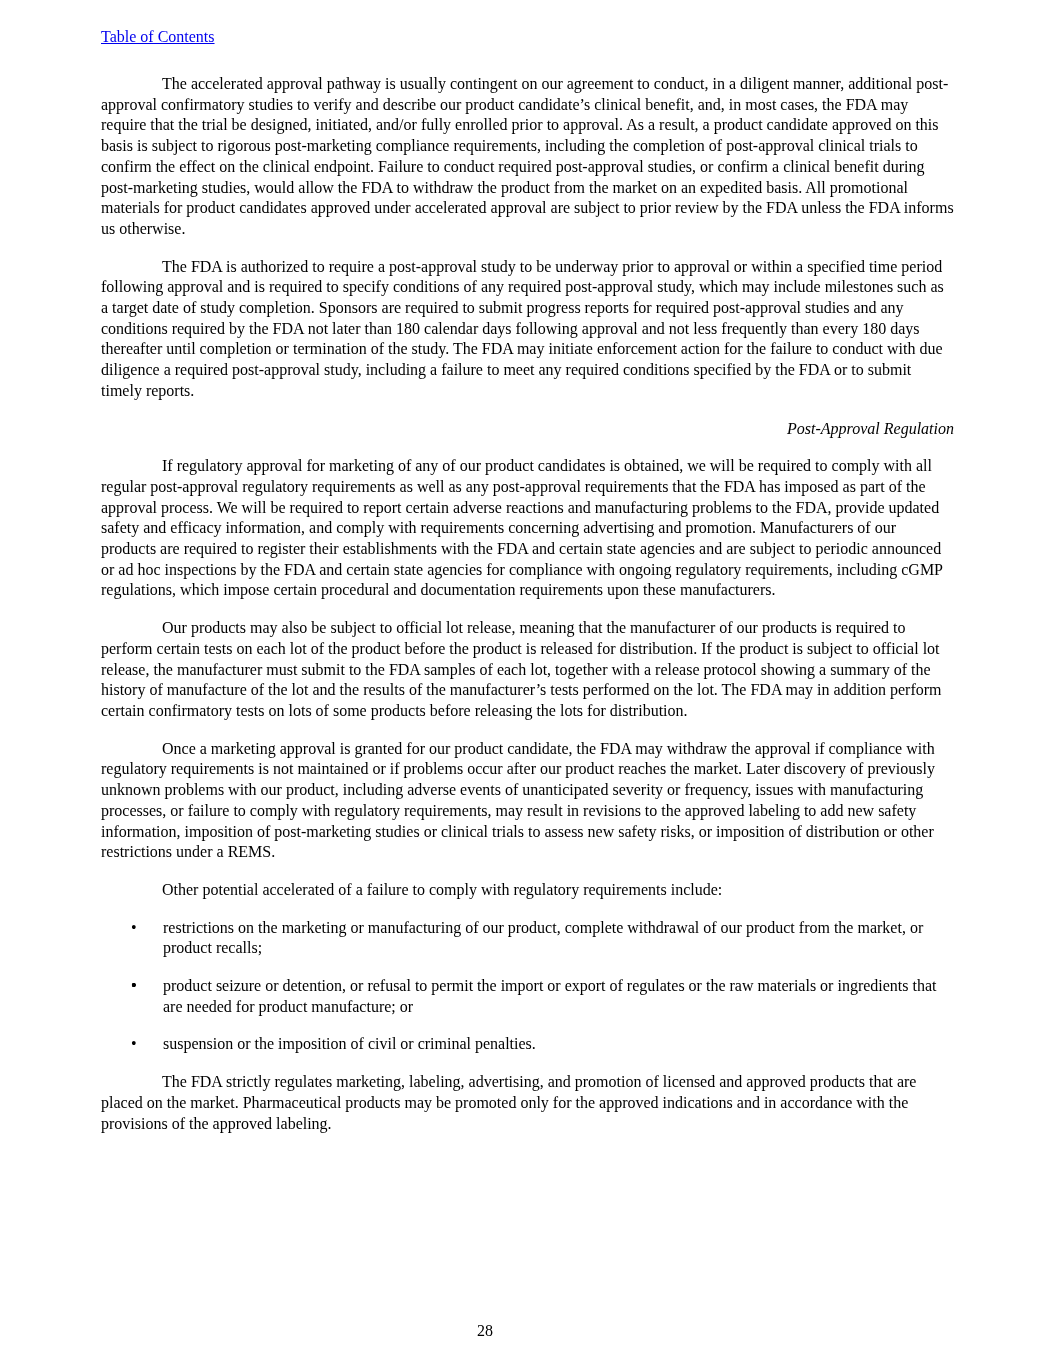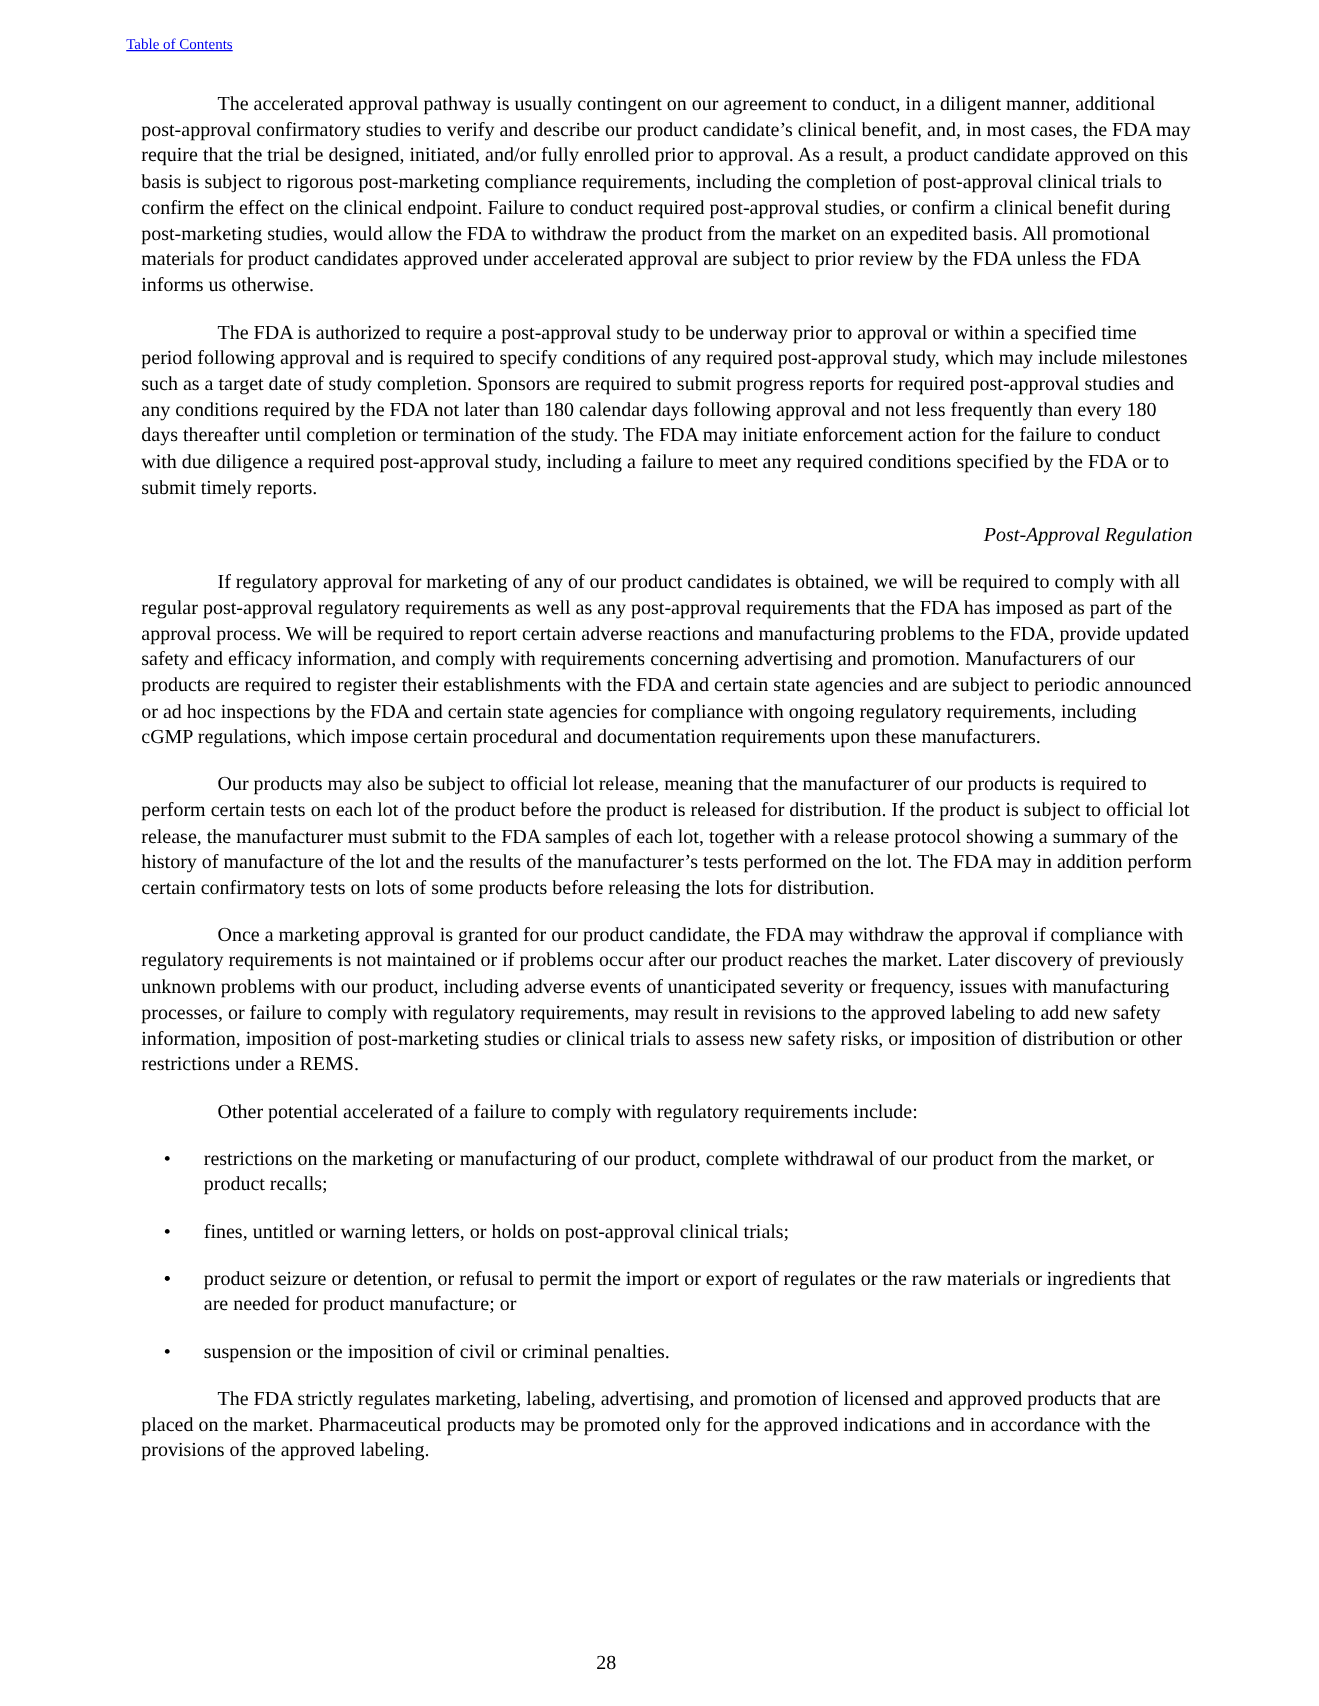--- a/index.html
+++ b/index.html
@@ -3,24 +3,24 @@
 <meta charset="utf-8">
 <style>
   html, body { margin: 0; padding: 0; background: #ffffff; }
   body {
     width: 1055px; height: 1365px; position: relative; overflow: hidden;
     font-family: "Liberation Serif", serif; color: #000; font-size: 16px;
   }
   .page { position: absolute; left: 101px; top: 0; width: 853px; }
   .toc {
     position: absolute; top: 28px; left: 0;
-    color: #0000ee; text-decoration: underline; font-size: 12px; cursor: pointer;
+    color: #0000ee; text-decoration: underline; font-size: 16px; cursor: pointer;
   }
   .content { position: absolute; top: 74px; left: 0; width: 853px; }
-  p { margin: 0 0 17px 12px; line-height: 20.7px; text-align: left; }
+  p { margin: 0 0 17px 0; line-height: 20.7px; text-align: left; }
   p.indent { text-indent: 61px; }
   p.heading { font-style: italic; text-align: right; }
   ul.bullets { list-style: none; margin: 0; padding: 0; }
   ul.bullets li { position: relative; padding-left: 62px; line-height: 20.7px; margin-bottom: 17px; }
   ul.bullets li .bullet { position: absolute; left: 30px; top: 0; }
   .page-number {
     position: absolute; top: 1322px; left: 0; width: 970px; text-align: center; font-size: 16px;
   }
 </style>
 </head>
@@ -38,21 +38,20 @@
     <p class="indent">Once a marketing approval is granted for our product candidate, the FDA may withdraw the approval if compliance with regulatory requirements is not maintained or if problems occur after our product reaches the market. Later discovery of previously unknown problems with our product, including adverse events of unanticipated severity or frequency, issues with manufacturing processes, or failure to comply with regulatory requirements, may result in revisions to the approved labeling to add new safety information, imposition of post-marketing studies or clinical trials to assess new safety risks, or imposition of distribution or other restrictions under a REMS.</p>
     <p class="indent">Other potential accelerated of a failure to comply with regulatory requirements include:</p>
 
     <ul class="bullets">
       <li>
         <span class="bullet">•</span>
         <span>restrictions on the marketing or manufacturing of our product, complete withdrawal of our product from the market, or product recalls;</span>
       </li>
       <li>
         <span class="bullet">•</span>
-        <span>fines, untitled or warning letters, or holds on post-approval clinical trials;</span>
       </li>
       <li>
         <span class="bullet">•</span>
       </li>
       <li>
         <span class="bullet">•</span>
         <span>product seizure or detention, or refusal to permit the import or export of regulates or the raw materials or ingredients that are needed for product manufacture; or</span>
       </li>
       <li>
         <span class="bullet">•</span>

